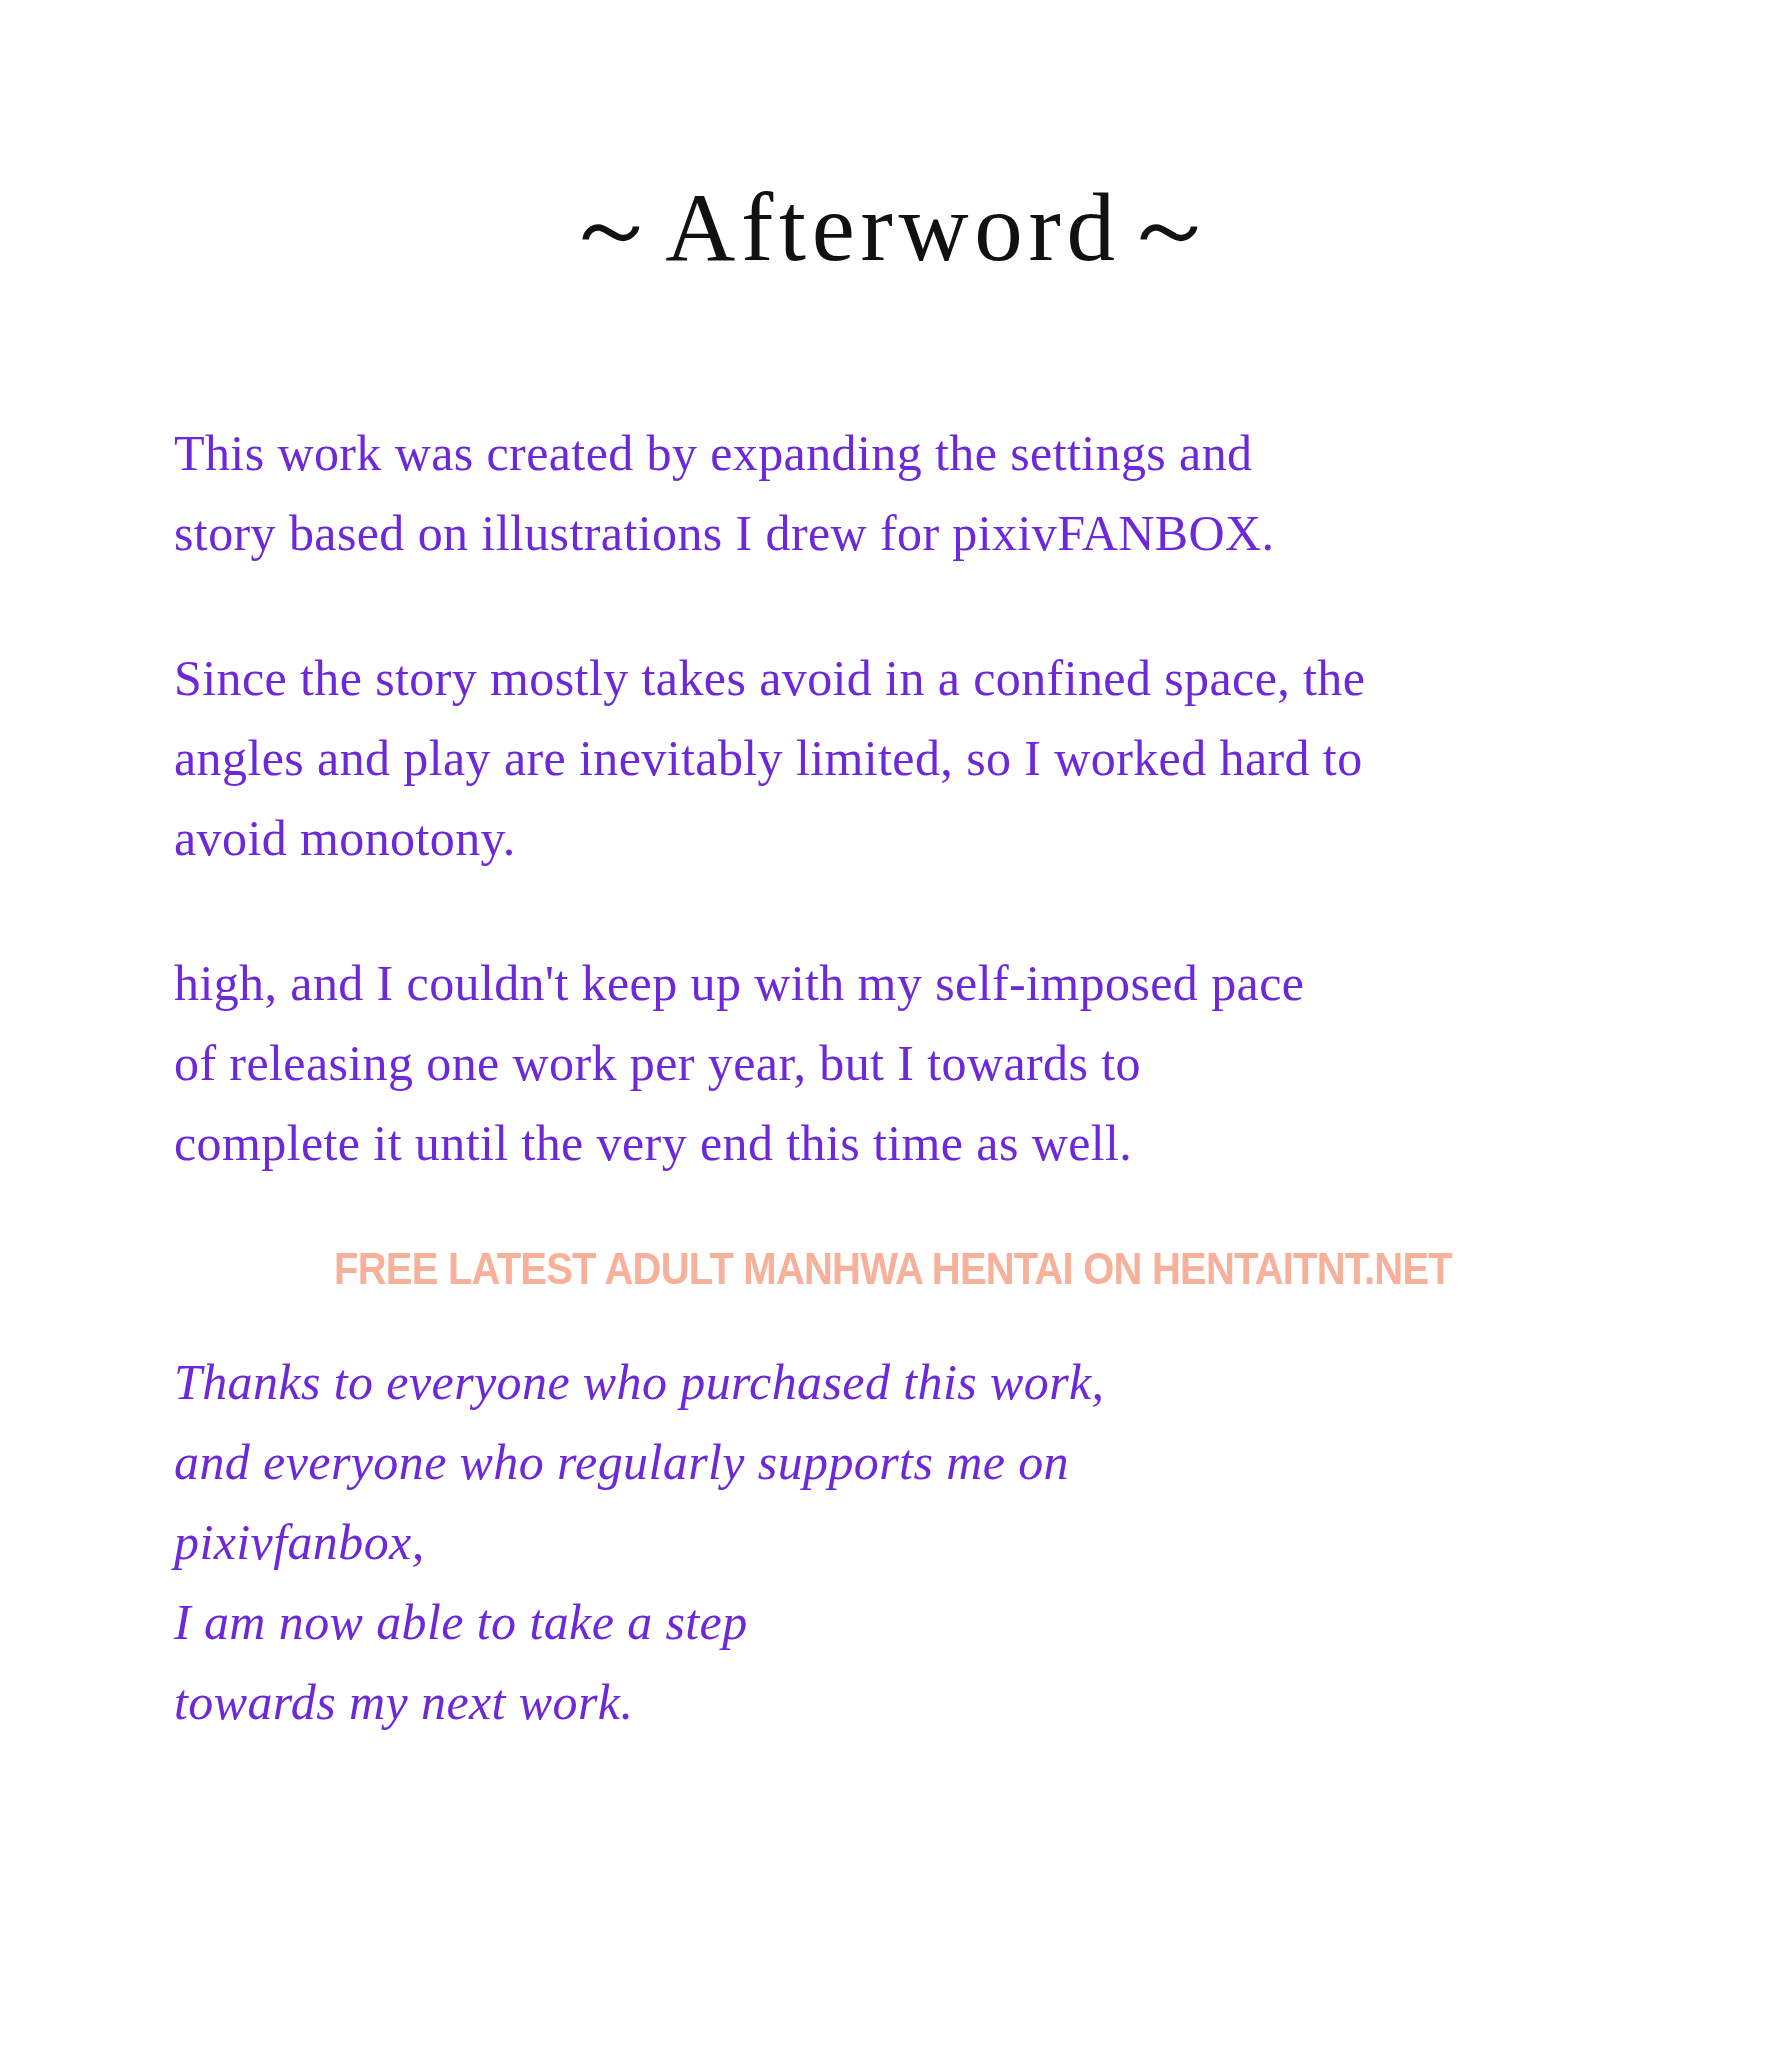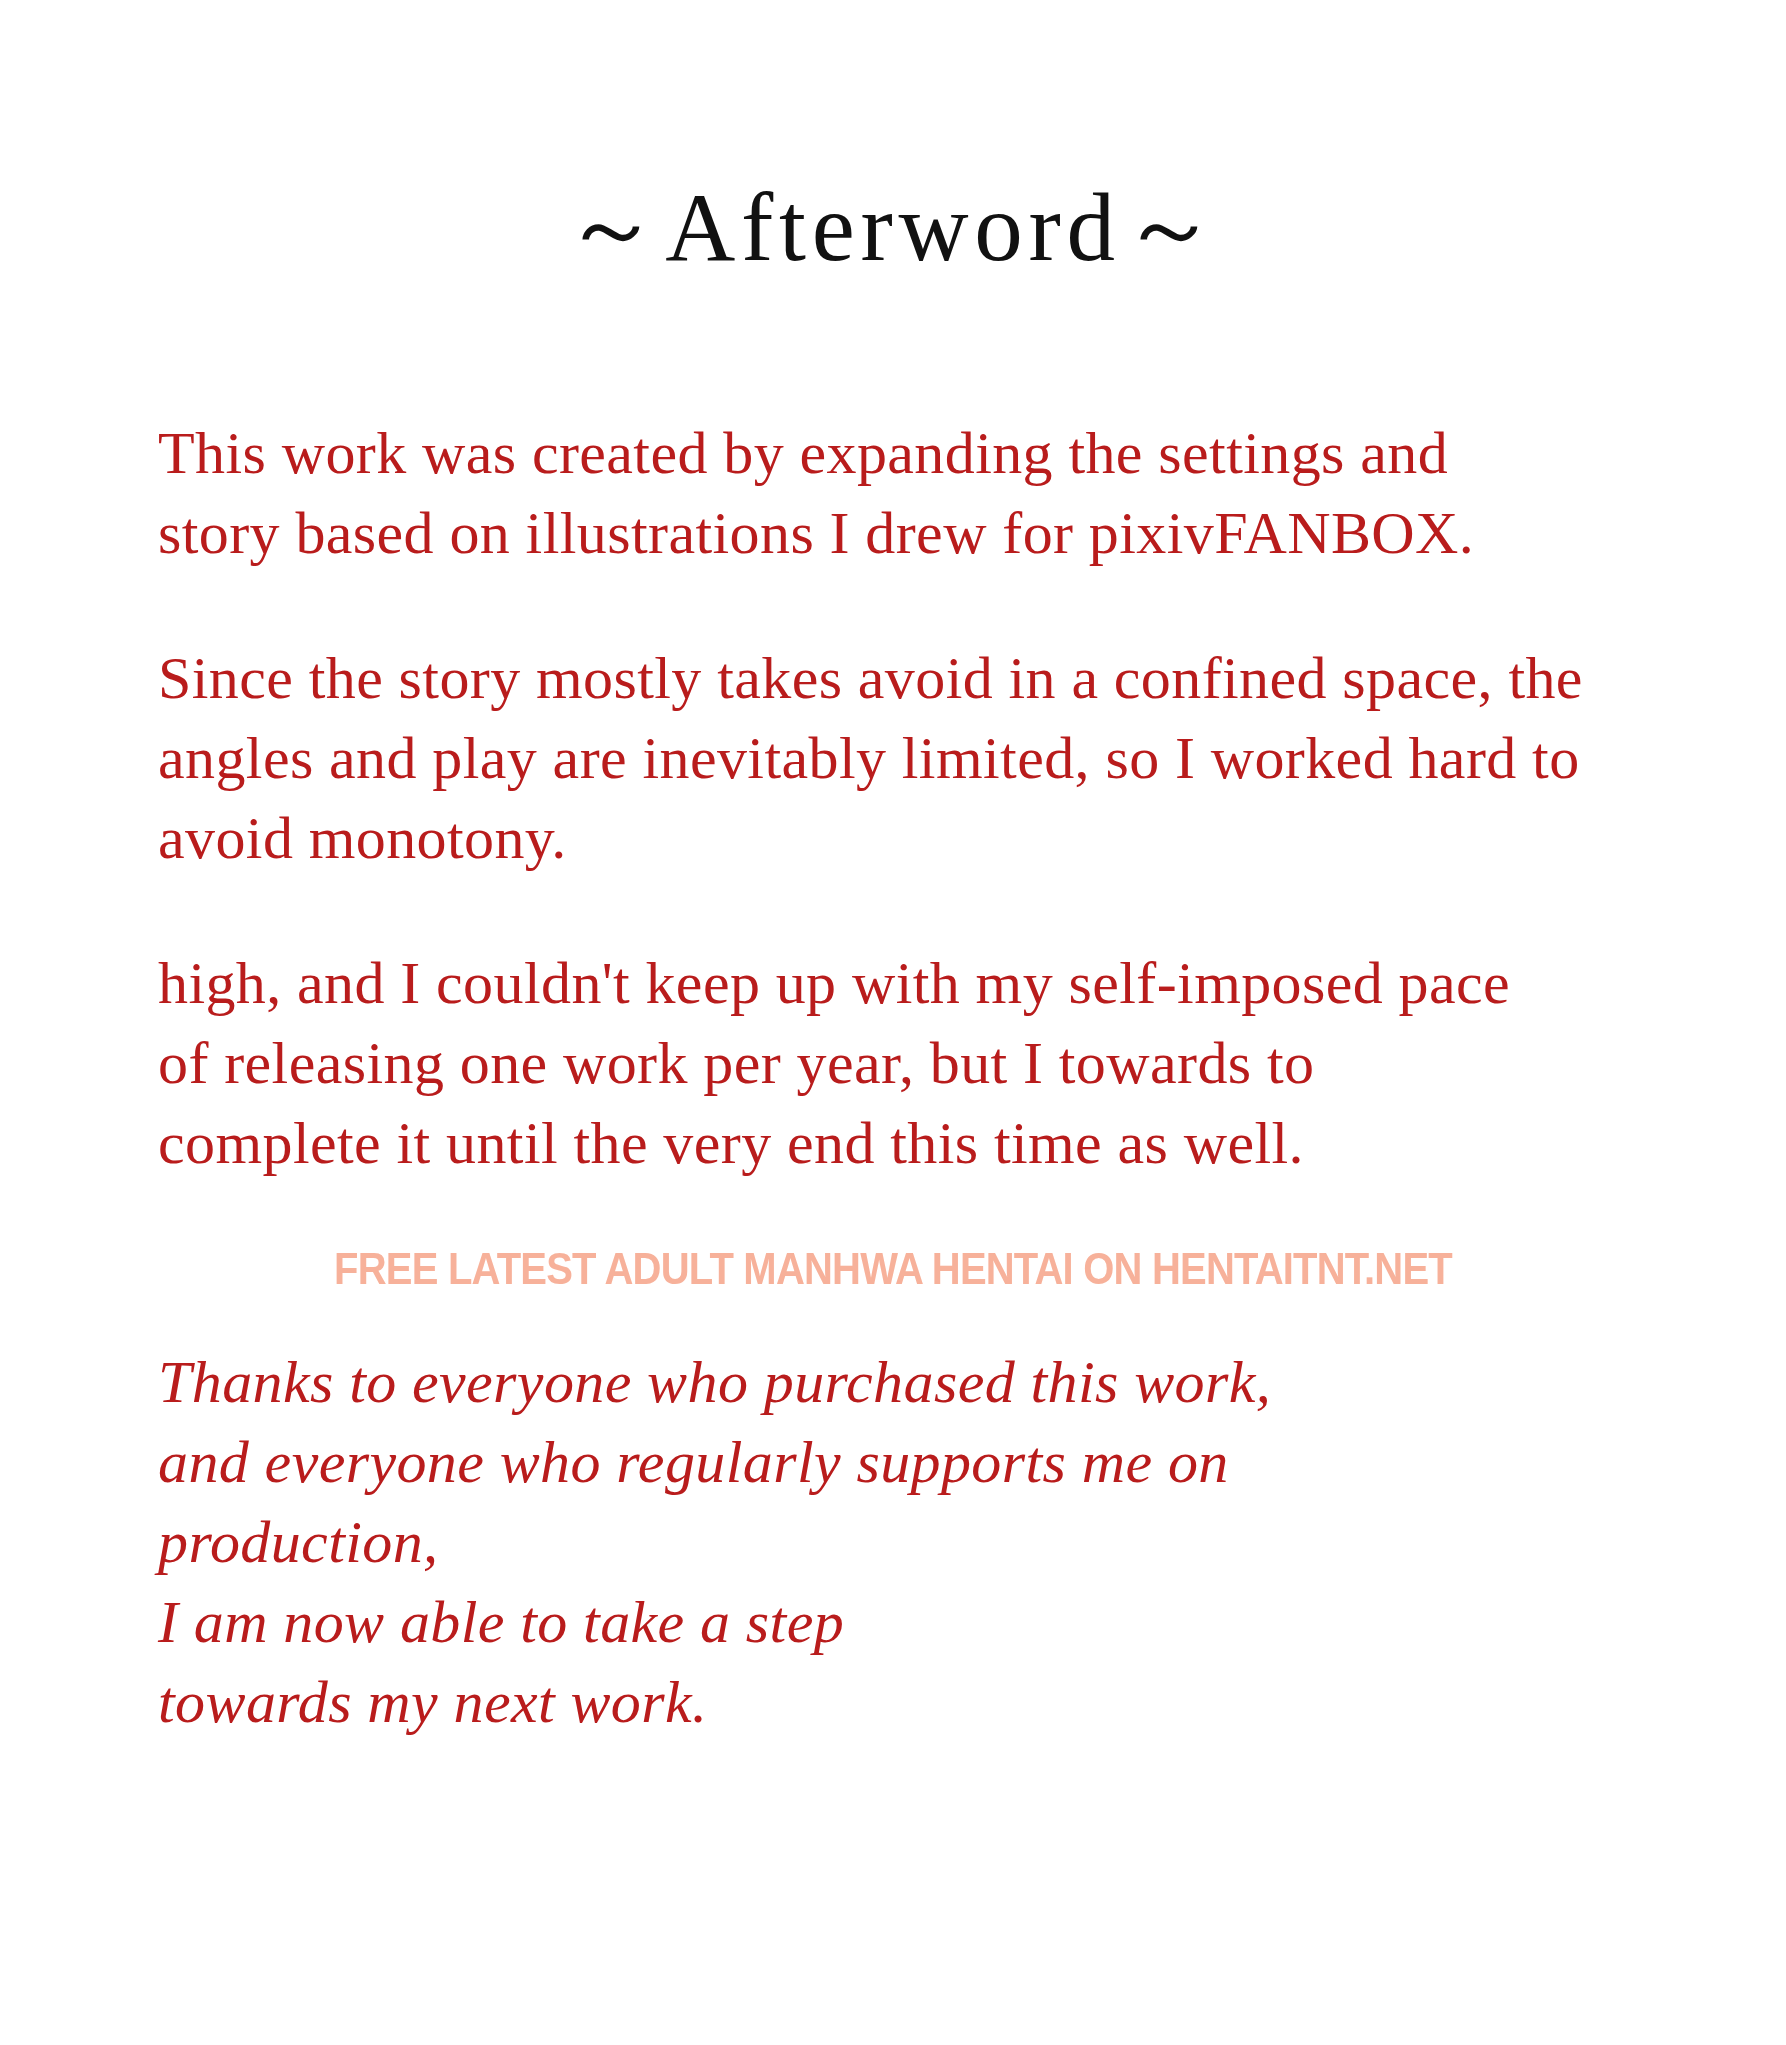--- a/index.html
+++ b/index.html
@@ -7,23 +7,23 @@
     .page { position: absolute; left: 0; top: 0; width: 1786px; height: 2526px; background: #ffffff; }
     .title {
       position: absolute; left: 0; width: 1786px; top: 155px;
       text-align: center;
       font-family: "Liberation Serif", "DejaVu Serif", serif;
       font-size: 97px; letter-spacing: 5.7px; color: #111111;
       line-height: 123px;
       margin-top: 11px;
     }
     .text {
-      position: absolute; left: 158px; width: 1596px;
+      position: absolute; left: 174px; width: 1596px;
       font-family: "Liberation Serif", "DejaVu Serif", serif;
-      font-size: 60px; color: #b91c1c;
+      font-size: 50px; color: #6d28d9;
       line-height: 80px; letter-spacing: 0.4px;
       white-space: nowrap;
     }
     .line { display: block; height: 80px; }
     .watermark {
       position: absolute; left: 0; width: 1786px; top: 1247px;
       text-align: center;
       font-family: "Liberation Sans", "DejaVu Sans", sans-serif;
       font-weight: bold; font-size: 40px; color: #f7b19a;
       transform: scaleY(1.1); letter-spacing: -0.8px;
@@ -51,20 +51,20 @@
     <span class="line">high, and I couldn't keep up with my self-imposed pace</span>
     <span class="line">of releasing one work per year, but I towards to</span>
     <span class="line">complete it until the very end this time as well.</span>
   </div>
 
   <div class="watermark">FREE LATEST ADULT MANHWA HENTAI ON HENTAITNT.NET</div>
 
   <div class="text" style="top:1342px;font-style:italic;">
     <span class="line">Thanks to everyone who purchased this work,</span>
     <span class="line">and everyone who regularly supports me on</span>
-    <span class="line">production,</span>
+    <span class="line">pixivfanbox,</span>
     <span class="line">I am now able to take a step</span>
     <span class="line">towards my next work.</span>
   </div>
 
 
 </div>
 
 
 </body></html>

